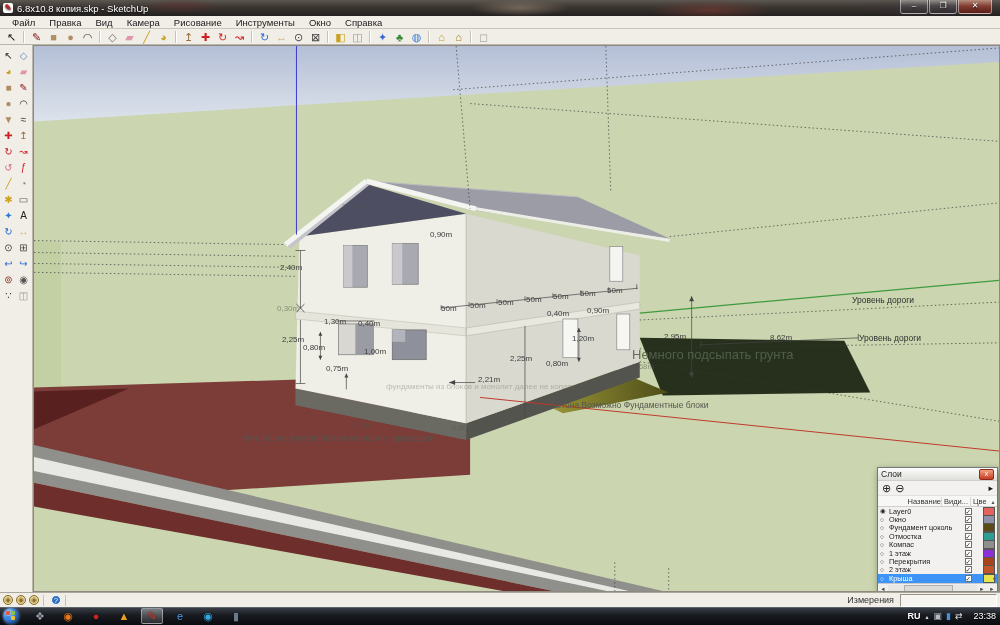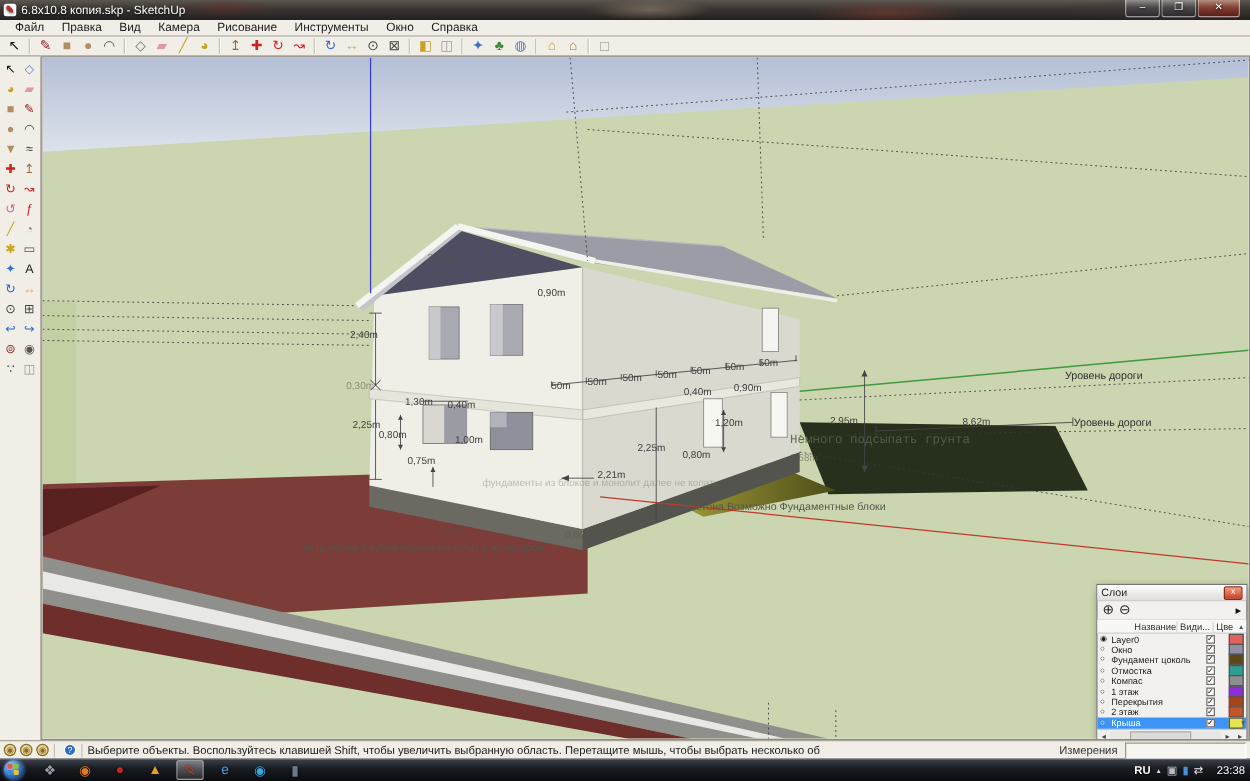--- a/index.html
+++ b/index.html
@@ -37,21 +37,21 @@
     display:grid;grid-template-columns:15px 15px;justify-content:center;align-content:start;padding-top:2px;}
   .pbtn{width:15px;height:16px;display:flex;align-items:center;justify-content:center;}
   .pbtn .glyph{font-size:10px;}
   .viewport{position:relative;flex:1;background:#fff;border:1px solid #8e8a80;box-sizing:border-box;overflow:hidden;}
   .viewport svg{position:absolute;left:0;top:0;width:100%;height:100%;}
   .anno{position:absolute;white-space:nowrap;z-index:3;}
   .dim{font-size:8px;color:#3d3d3d;}
   .dimf{font-size:8px;color:#55554f;opacity:.55;}
   .lvl{font-size:8.5px;color:#2e2e2e;}
   .note{font-size:8.5px;color:#56564f;}
-  .noted{font-size:10px;color:#55634c;opacity:.9;font-family:Liberation Mono, monospace;}
+  .noted{font-size:13px;color:#55634c;opacity:.9;}
   .noteg{font-size:8px;color:#6e6e66;opacity:.4;}
   
   .lpanel{position:absolute;left:843px;top:421px;width:119px;z-index:9;background:#f2f1ef;
     border:1px solid #767676;box-shadow:2px 3px 7px rgba(0,0,0,.5);font-size:7.5px;color:#222;}
   .lp-title{height:12px;background:linear-gradient(#fdfdfd,#dfdeda);display:flex;align-items:center;
     padding:0 3px;font-size:8.5px;border-bottom:1px solid #d0cfcb;}
   .lp-close{margin-left:auto;width:13px;height:9px;border:1px solid #8a2a1a;border-radius:2px;
     background:linear-gradient(#f0a080,#c83a22);color:#fff;font-size:7px;line-height:8px;text-align:center;}
   .lp-tools{height:14px;display:flex;align-items:center;gap:4px;padding:0 4px;border-bottom:1px solid #e2e1dd;}
   .lp-add,.lp-del{font-size:11px;line-height:11px;color:#222;}
@@ -595,21 +595,20 @@
 
 <div class="statusbar">
   <span style="display:flex;align-items:center;">
       <span class="sicon" style="background: rgb(228, 212, 156); color: rgb(138, 106, 32); border: 1px solid rgb(138, 106, 32);">◉</span>
       <span class="sicon" style="background: rgb(228, 212, 156); color: rgb(138, 106, 32); border: 1px solid rgb(138, 106, 32);">◉</span>
       <span class="sicon" style="background: rgb(228, 212, 156); color: rgb(138, 106, 32); border: 1px solid rgb(138, 106, 32);">◉</span>
       <span class="ssep"></span>
       <span class="sicon" style="background: rgb(47, 111, 192); color: rgb(255, 255, 255); border: 1px solid rgb(255, 255, 255);">?</span>
     </span>
   <span class="ssep"></span>
-  <span class="shint">Выберите объекты. Воспользуйтесь клавишей Shift, чтобы увеличить выбранную область. Перетащите мышь, чтобы выбрать несколько об</span>
   <span class="smeas">Измерения</span>
   <span class="smbox"></span>
 </div>
 
 <div class="taskbar">
   <span class="orb">
       <i class="f1"></i>
       <i class="f2"></i>
       <i class="f3"></i>
       <i class="f4"></i>

